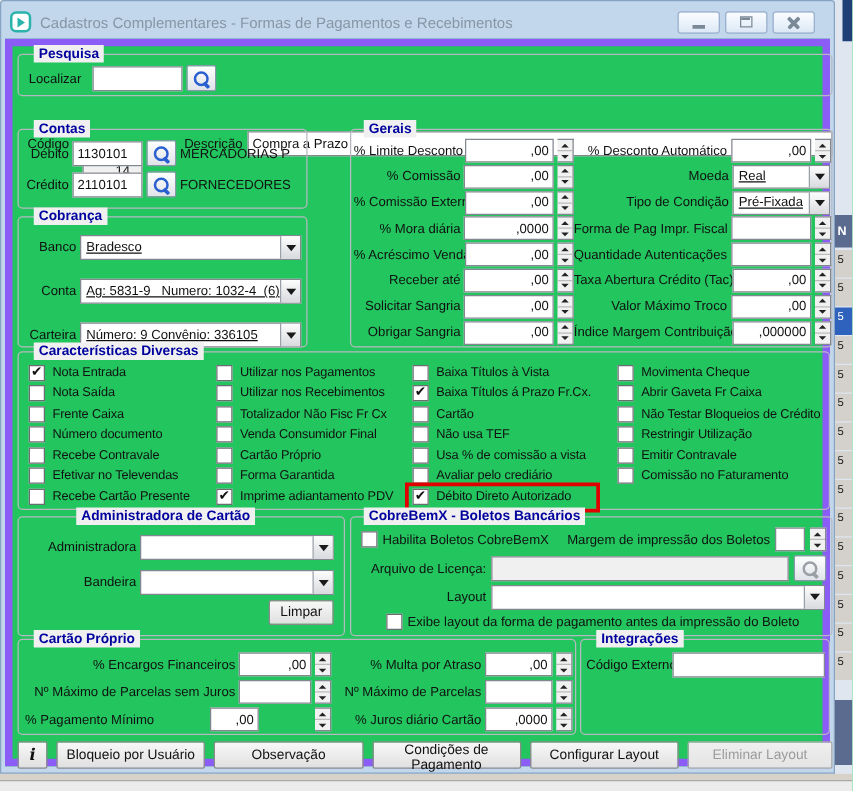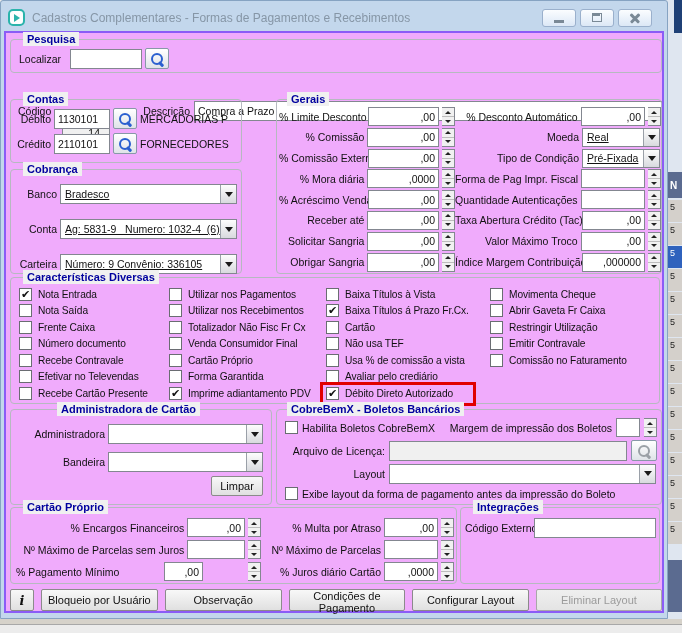--- a/index.html
+++ b/index.html
@@ -27,21 +27,21 @@
   .winbtns { display:flex; gap:4px; margin-left:auto; margin-right:8px; }
   .wbtn { width:34px; height:18px; border:1px solid #9ab0cc; border-radius:3px; background:linear-gradient(#fbfdff,#dce8f6); display:flex; align-items:center; justify-content:center; position:relative; cursor:default; }
   .g-min { width:10px; height:3px; background:#7a8996; margin-top:7px; }
   .g-max { width:10px; height:9px; border:1.5px solid #7a8996; position:relative; }
   .g-max::before { content:''; position:absolute; left:0; top:0; width:7px; height:2px; background:#7a8996; }
   .g-x { position:relative; width:12px; height:12px; }
   .g-x::before,.g-x::after { content:''; position:absolute; left:0; top:5px; width:12px; height:2.5px; background:#7a8996; border-radius:1px; }
   .g-x::before { transform:rotate(45deg); }
   .g-x::after { transform:rotate(-45deg); }
 
-  .client { position:relative; width:660px; height:582px; background:#f0abfc; border:2px solid #8b5cf6; }
+  .client { position:relative; width:660px; height:582px; background:#22c55e; border:6px solid #8b5cf6; }
 
   
   .grp { position:absolute; border:1px solid #b6b9c0; border-radius:4px; }
   .gt { position:absolute; top:-8px; left:12px; background:#f0f0f0; padding:0 4px; font-weight:bold; color:#00009e; font-size:11px; line-height:14px; white-space:nowrap; }
   .gt.center { left:46px; }
 
   
   .lbl { font-size:10.5px; color:#111; white-space:nowrap; }
   .lbl.r { text-align:right; }
   .lw38{width:38px;} .lw44{width:44px;} .lw86{width:86px;} .lw90{width:90px;} .lw100{width:100px;}
@@ -70,21 +70,21 @@
   .mag::after { content:''; position:absolute; left:9.5px; top:9.5px; width:5.5px; height:2.5px; background:#2a5fd0; transform:rotate(45deg); transform-origin:0 0; border-radius:1px; }
   .mag.gray::before { border-color:#9aa0a6; }
   .mag.gray::after { background:#9aa0a6; }
   .btn-std { background:linear-gradient(#f8f8f8,#e0e0e0); border:1px solid #8b8b8b; border-radius:2px; font-size:11px; font-family:inherit; height:22px; color:#111; cursor:default; }
   .btn-std.disabled { color:#9b9b9b; background:linear-gradient(#efefef,#e4e4e4); border-color:#a8a8a8; }
   .redbox { position:absolute; left:309px; top:104px; width:156px; height:24px; border:3px solid #e10000; pointer-events:none; }
   .gcol { position:absolute; display:flex; flex-direction:column; }
   .footer { position:absolute; left:4px; top:556px; width:652px; display:flex; gap:7px; align-items:center; }
   .ibtn { width:24px; height:22px; font-family:"DejaVu Serif",serif; font-style:italic; font-weight:bold; font-size:13px; flex:none; }
   .fbtn { flex:1; }
-  .w102 { width:126px; flex:none; }
+  .w102 { width:116px; flex:none; }
   .conta-desc { font-size:10.5px; white-space:nowrap; overflow:hidden; flex:1; }
 </style>
 </head>
 <body>
 
 <div class="stage">
 
   <div class="sliver">
     <div class="sl-top-dark"></div>
     <div class="sl-header">N</div>
@@ -473,20 +473,24 @@
             <div class="cb-cell">
               <span class="cb"></span>
               <span class="lbl">Movimenta Cheque</span>
             </div>
 
             <div class="cb-cell">
               <span class="cb"></span>
               <span class="lbl">Abrir Gaveta Fr Caixa</span>
             </div>
 
+            <div class="cb-cell">
+              <span class="cb"></span>
+              <span class="lbl">Não Testar Bloqueios de Crédito</span>
+            </div>
 
             <div class="cb-cell">
               <span class="cb"></span>
               <span class="lbl">Restringir Utilização</span>
             </div>
 
             <div class="cb-cell">
               <span class="cb"></span>
               <span class="lbl">Emitir Contravale</span>
             </div>
@@ -540,21 +544,21 @@
                 <span class="mag gray"></span>
               </span>
           </div>
           <div class="frow" style="height:21px; margin-bottom:2px; gap:4px;">
             <span class="lbl r lw100">Layout</span>
             <span class="dd" style="flex:1; height:20px; margin-right:1px;">
                 <span class="val"></span>
                 <span class="dd-btn"></span>
               </span>
           </div>
-          <div class="frow" style="height:15px; gap:4px;">
+          <div class="frow" style="height:15px; gap:4px;margin-left:20px;">
             <span class="cb"></span>
             <span class="lbl">Exibe layout da forma de pagamento antes da impressão do Boleto</span>
           </div>
         </div>
       </div>
 
       <div class="grp" style="left:4px; top:474px; width:447px; height:77px;">
         <span class="gt">Cartão Próprio</span>
         <div class="gcol" style="left:4px; top:10px; width:246px;">
 

